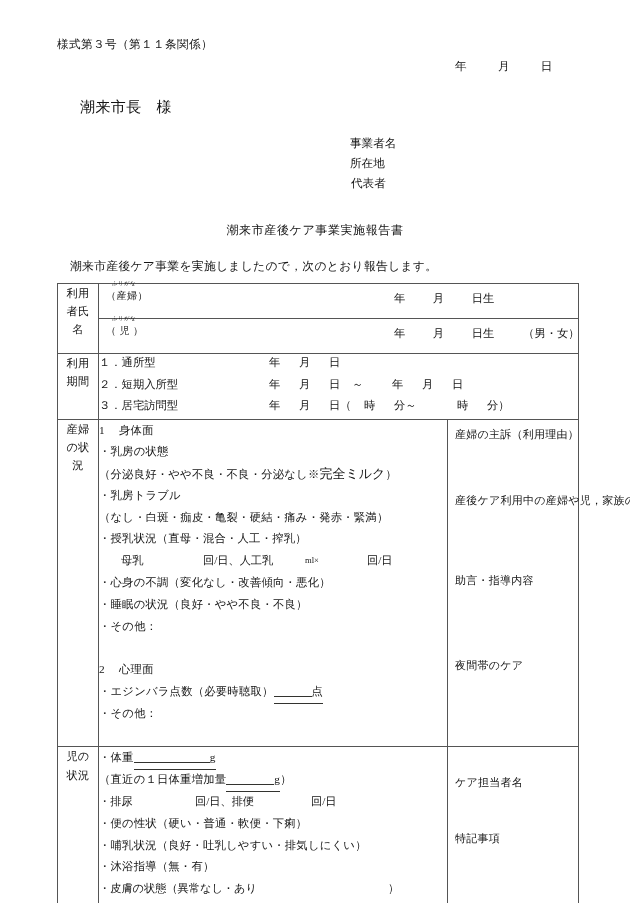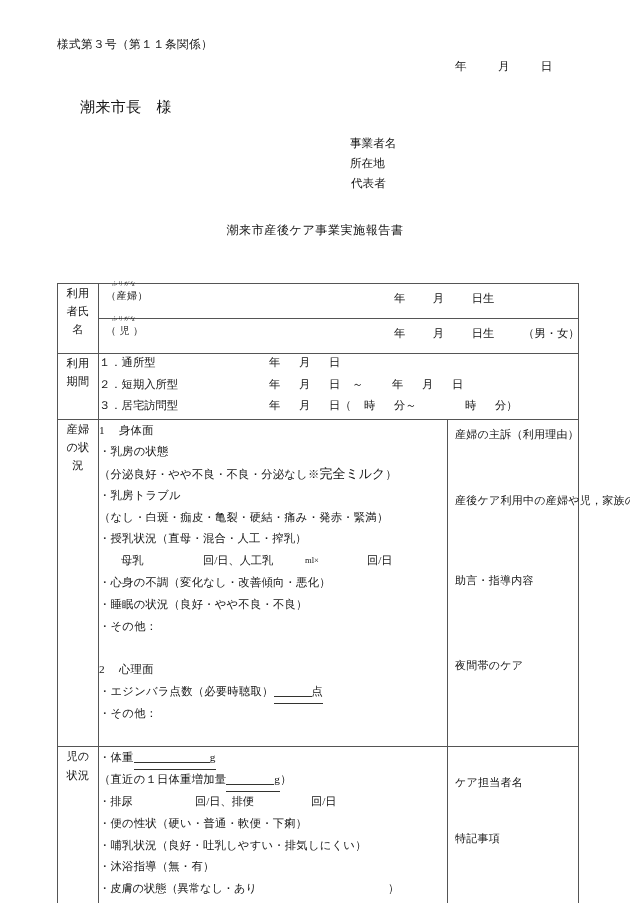--- a/index.html
+++ b/index.html
@@ -164,21 +164,21 @@
     height: 21.5px;
     white-space: nowrap;
     font-size: 11.3px;
   }
   .period-line .lbl { position: absolute; left: 0; top: 0; }
   .period-line .d1 { position: absolute; left: 170px; top: 0; }
   .period-line .d2 { position: absolute; left: 293px; top: 0; }
   .period-line .tilde { position: absolute; left: 253px; top: 0; }
   .period-line .paren-open { position: absolute; left: 241px; top: 0; }
   .period-line .t1 { position: absolute; left: 265px; top: 0; }
-  .period-line .t2 { position: absolute; left: 366px; top: 0; }
+  .period-line .t2 { position: absolute; left: 358px; top: 0; }
   .sp-y { display: inline-block; width: 30px; }
   .sp-m { display: inline-block; width: 30px; }
   .sp-t { display: inline-block; width: 30px; }
 
   
   .txt-line {
     white-space: nowrap;
     height: 21.8px;
     line-height: 21.8px;
     font-size: 11.3px;
@@ -247,20 +247,21 @@
   </div>
 
   <div class="issuer">
     <div class="l1">事業者名</div>
     <div class="l2">所在地</div>
     <div class="l3">代表者</div>
   </div>
 
   <div class="doc-title">潮来市産後ケア事業実施報告書</div>
 
+  <div class="intro">潮来市産後ケア事業を実施しましたので，次のとおり報告します。</div>
 
   <table class="form-table">
     <colgroup>
       <col class="col-head">
       <col class="col-body">
       <col class="col-side">
     </colgroup>
 
     <tbody>
         <tr>

